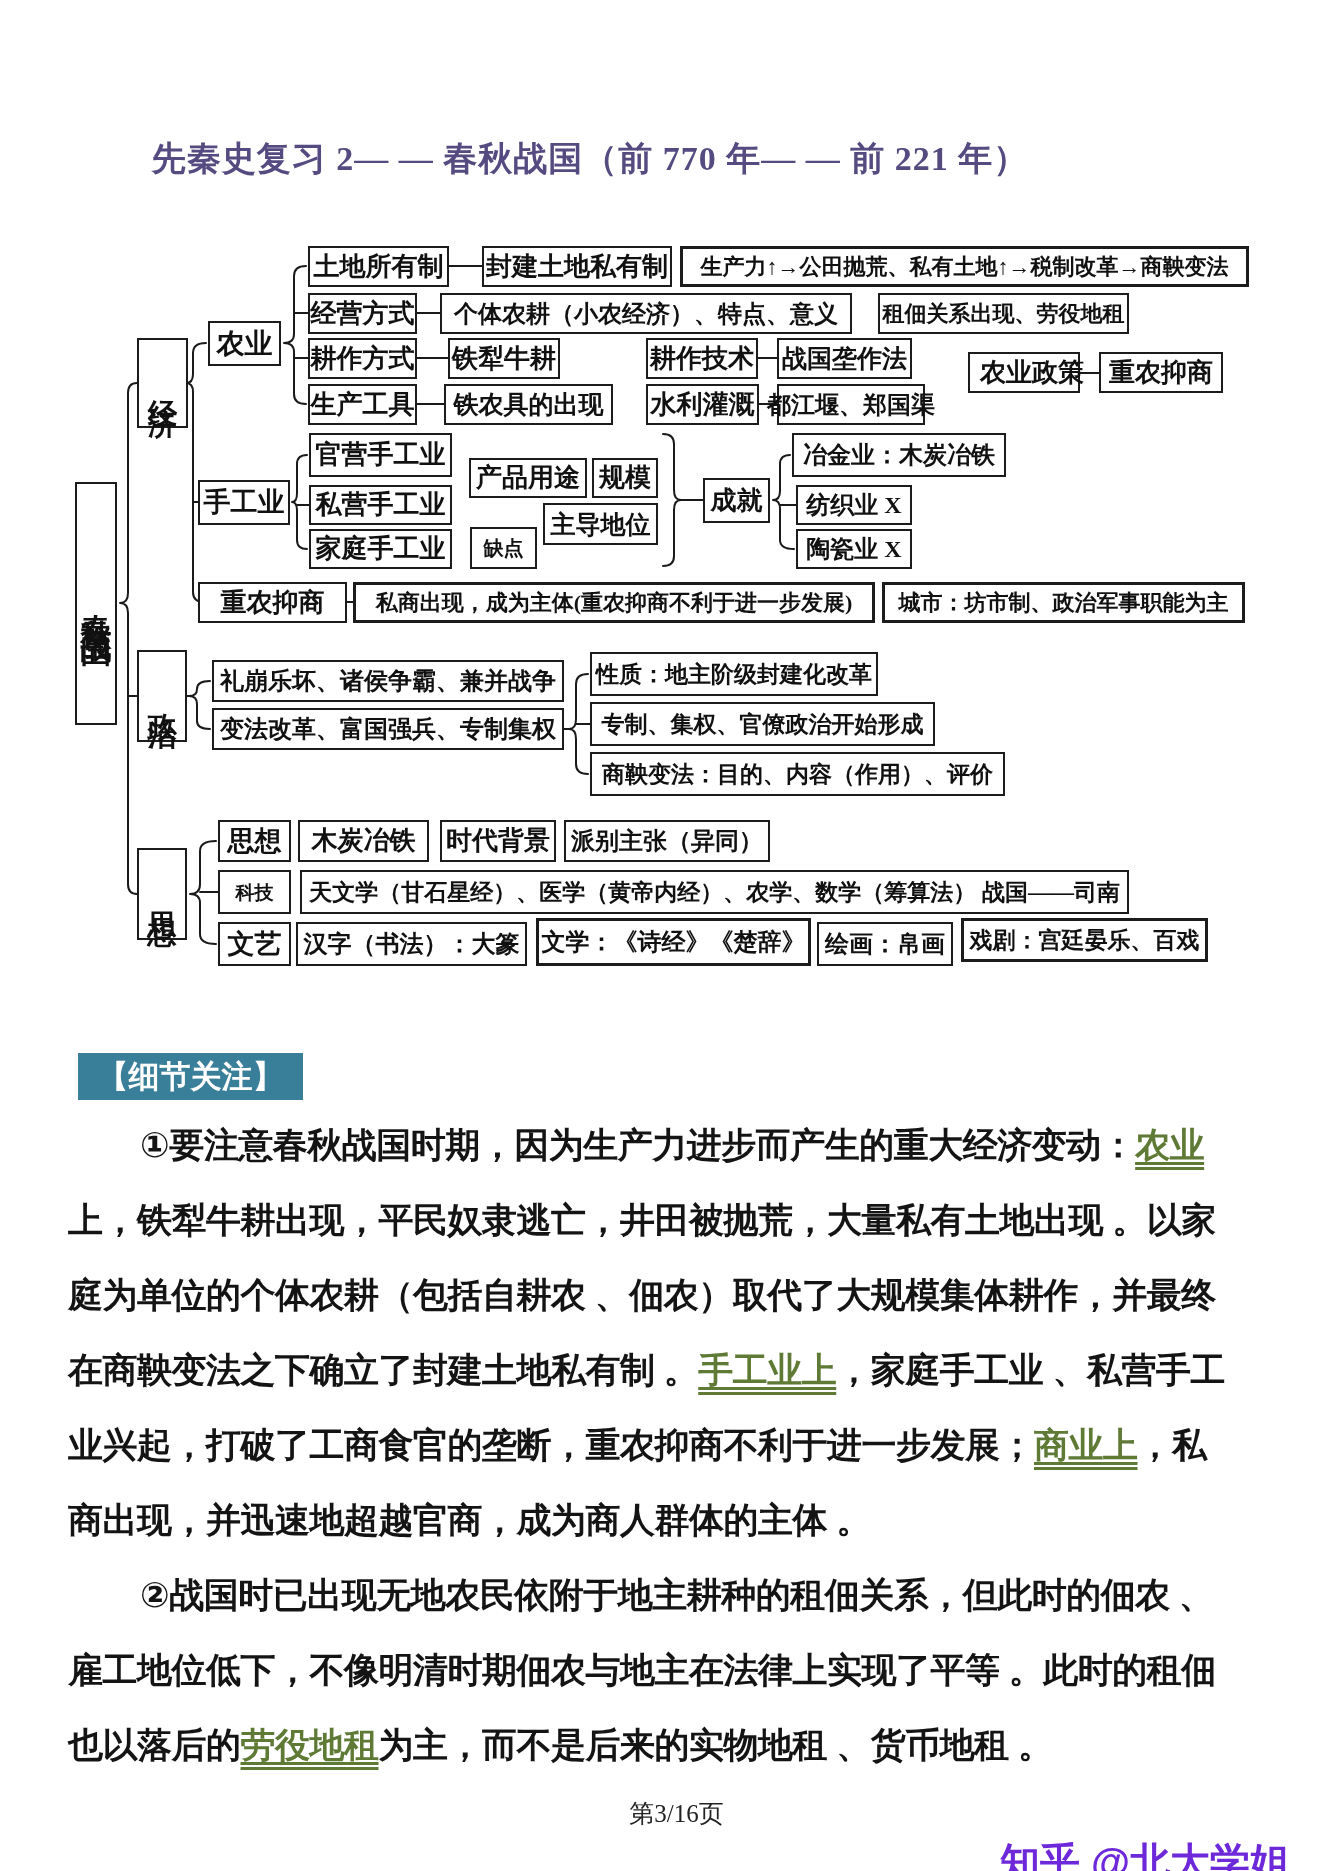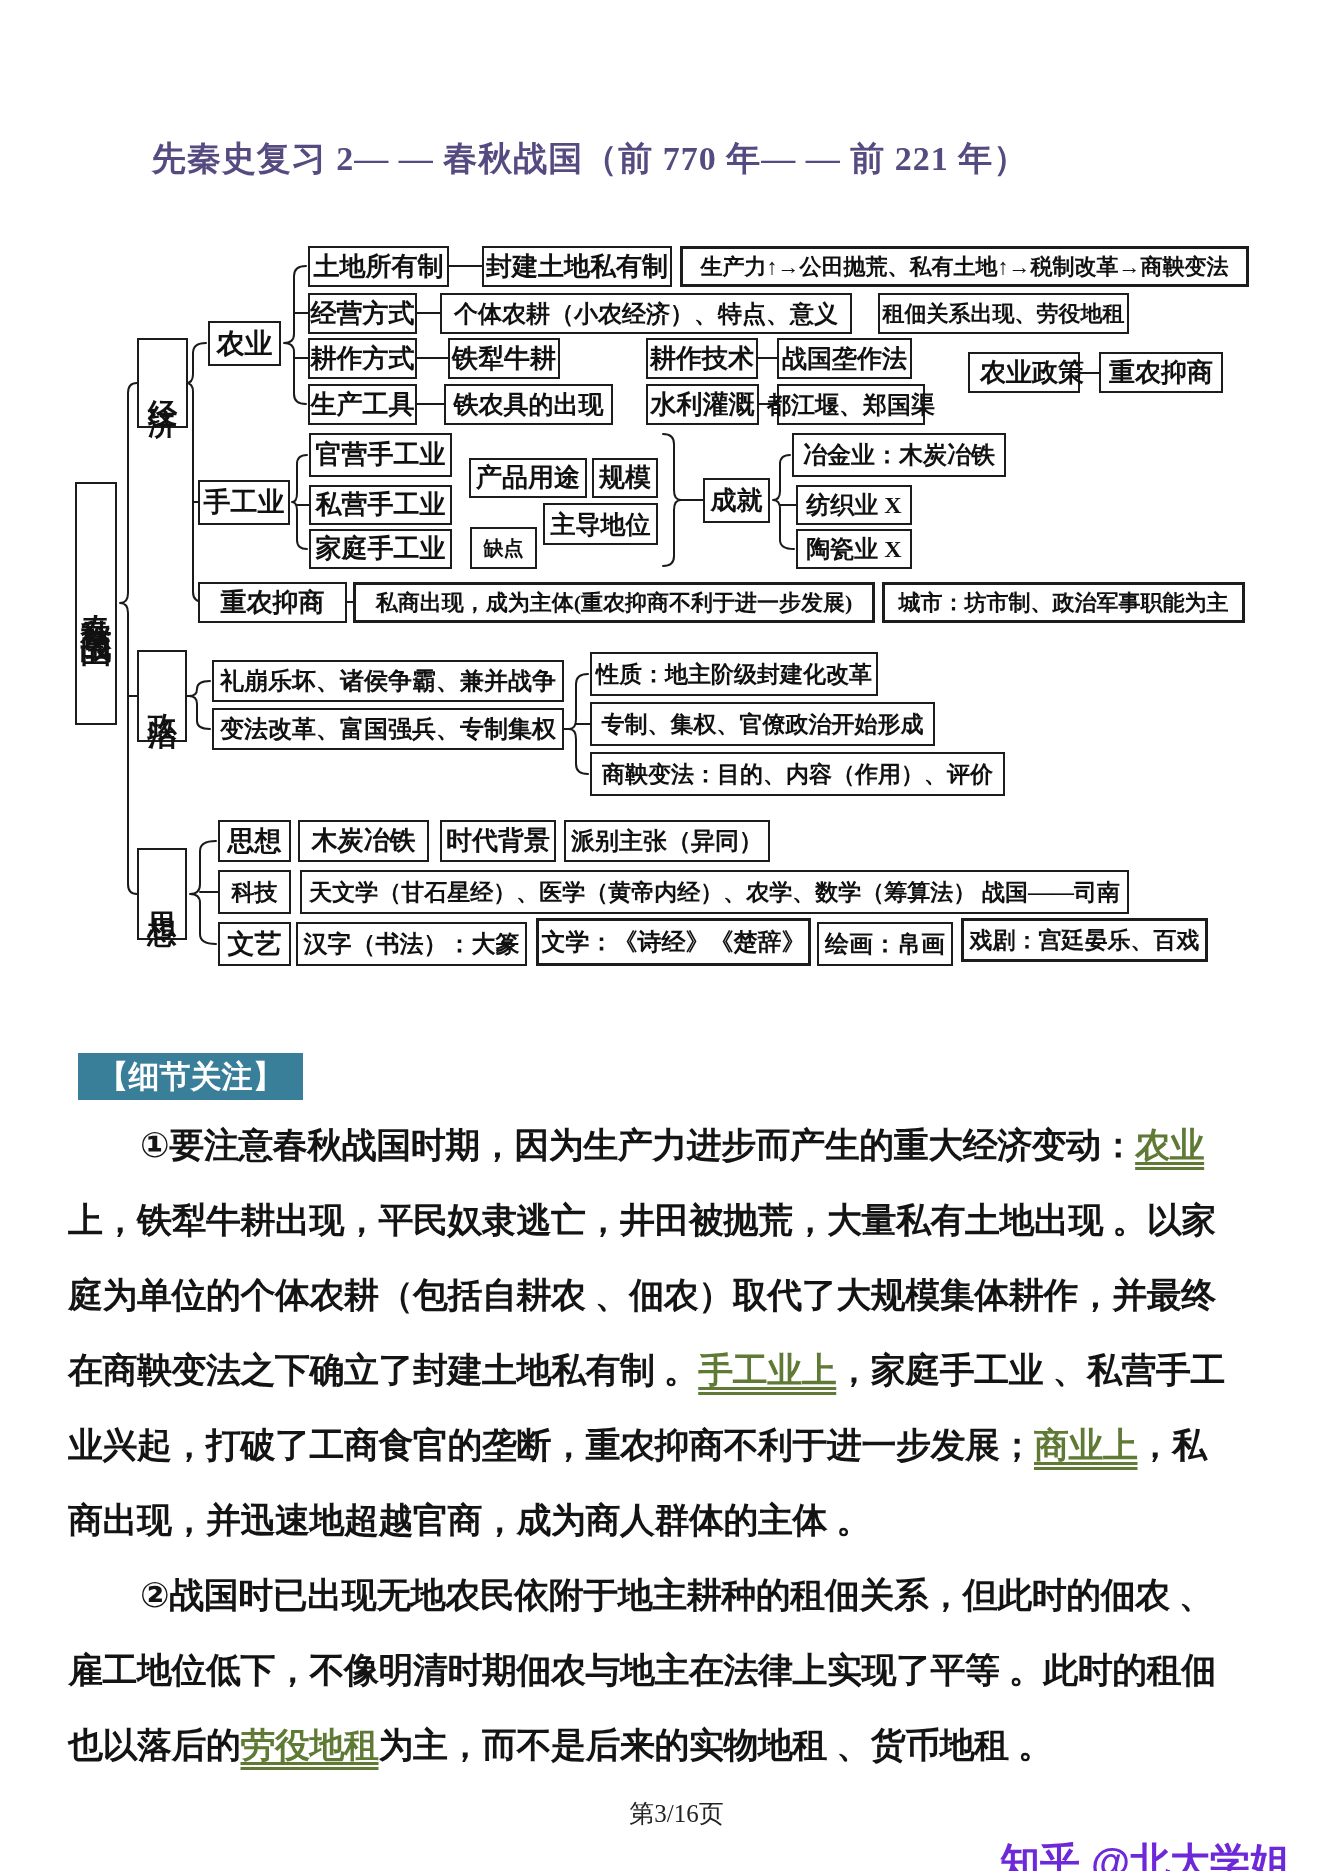--- a/index.html
+++ b/index.html
@@ -115,21 +115,21 @@
       <div class="dnode thick" style="left: 882px; top: 582px; width: 363px; height: 41px; font-size: 22px;">城市：坊市制、政治军事职能为主</div>
       <div class="dnode" style="left: 212px; top: 660px; width: 352px; height: 42px; font-size: 24px;">礼崩乐坏、诸侯争霸、兼并战争</div>
       <div class="dnode" style="left: 212px; top: 708px; width: 352px; height: 42px; font-size: 24px;">变法改革、富国强兵、专制集权</div>
       <div class="dnode" style="left: 590px; top: 652px; width: 288px; height: 44px; font-size: 23px;">性质：地主阶级封建化改革</div>
       <div class="dnode" style="left: 590px; top: 702px; width: 345px; height: 44px; font-size: 23px;">专制、集权、官僚政治开始形成</div>
       <div class="dnode" style="left: 590px; top: 752px; width: 415px; height: 44px; font-size: 23px;">商鞅变法：目的、内容（作用）、评价</div>
       <div class="dnode" style="left: 218px; top: 820px; width: 73px; height: 42px; font-size: 27px;">思想</div>
       <div class="dnode" style="left: 298px; top: 820px; width: 131px; height: 42px; font-size: 26px;">木炭冶铁</div>
       <div class="dnode" style="left: 440px; top: 820px; width: 116px; height: 42px; font-size: 26px;">时代背景</div>
       <div class="dnode" style="left: 564px; top: 820px; width: 206px; height: 42px; font-size: 24px;">派别主张（异同）</div>
-      <div class="dnode" style="left: 218px; top: 870px; width: 73px; height: 44px; font-size: 23px;">科技</div>
+      <div class="dnode" style="left: 218px; top: 870px; width: 73px; height: 44px; font-size: 19px;">科技</div>
       <div class="dnode" style="left: 300px; top: 870px; width: 829px; height: 44px; font-size: 23px;">天文学（甘石星经）、医学（黄帝内经）、农学、数学（筹算法） 战国——司南</div>
       <div class="dnode" style="left: 218px; top: 922px; width: 73px; height: 44px; font-size: 27px;">文艺</div>
       <div class="dnode" style="left: 296px; top: 922px; width: 231px; height: 44px; font-size: 24px;">汉字（书法）：大篆</div>
       <div class="dnode thick" style="left: 536px; top: 918px; width: 275px; height: 48px; font-size: 24px;">文学：《诗经》《楚辞》</div>
       <div class="dnode" style="left: 817px; top: 922px; width: 136px; height: 44px; font-size: 24px;">绘画：帛画</div>
       <div class="dnode thick" style="left: 961px; top: 918px; width: 247px; height: 44px; font-size: 23px;">戏剧：宫廷晏乐、百戏</div>
     </div>
 
   <div id="badge" style="background: rgb(58, 127, 153);">【细节关注】</div>
 

